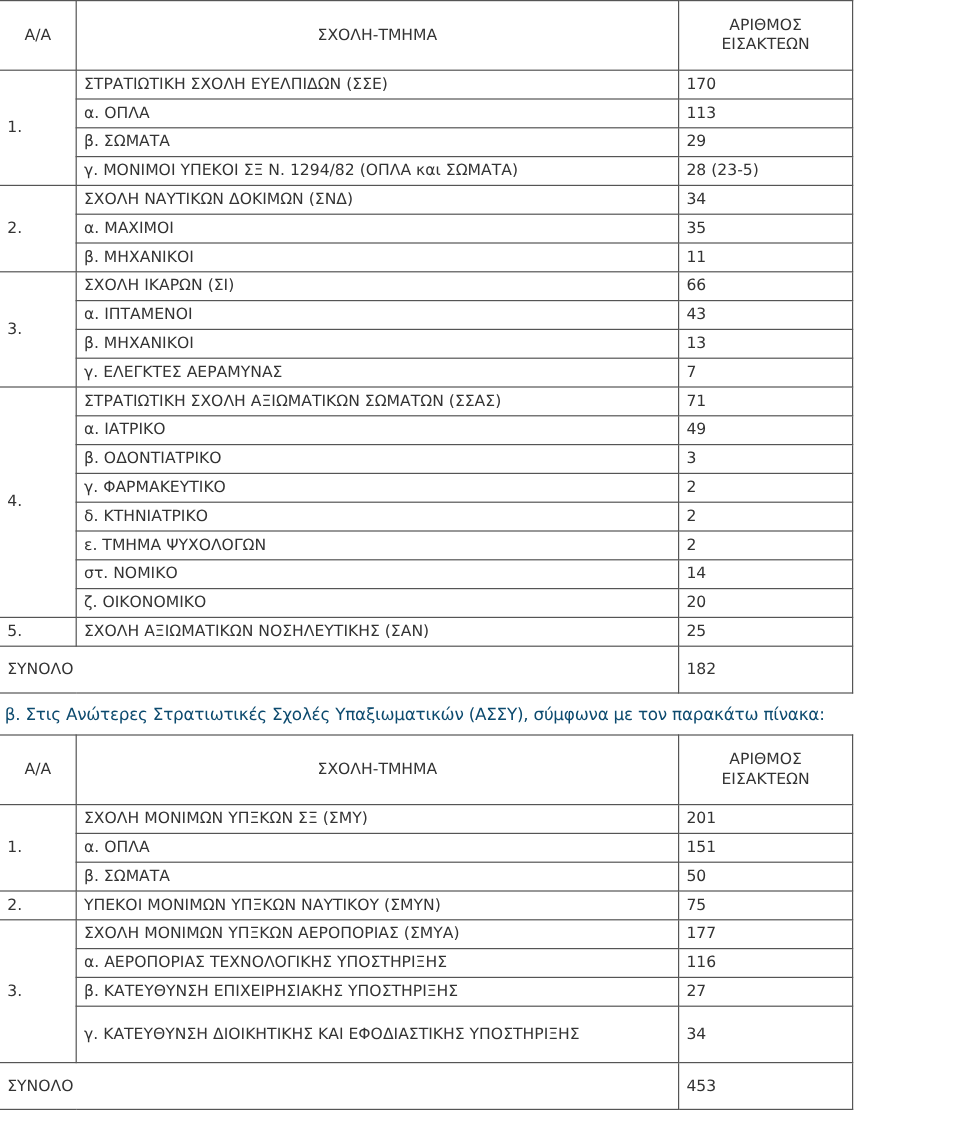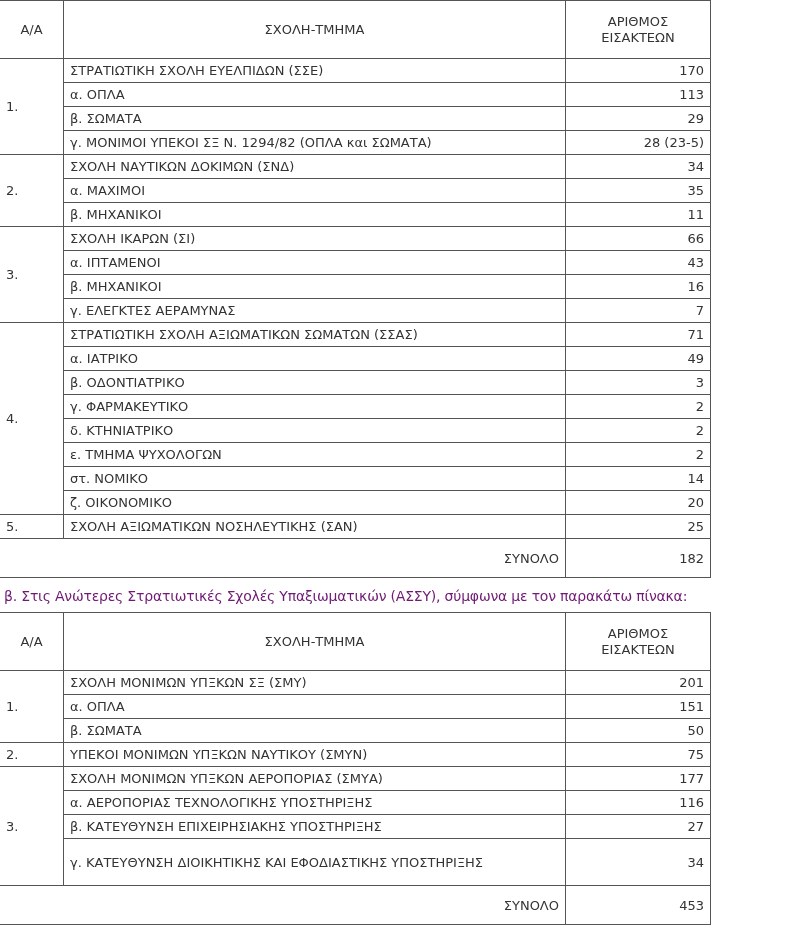--- a/index.html
+++ b/index.html
@@ -3,28 +3,28 @@
 <meta charset="utf-8">
 <style>
   html,body{margin:0;padding:0;background:#fff;}
   body{width:800px;height:952px;overflow:hidden;font-family:"DejaVu Sans","Liberation Sans",sans-serif;color:#333;font-size:13px;}
   table{border-collapse:collapse;width:712px;margin-left:-1px;table-layout:fixed;}
   td,th{border:1.5px solid #555;padding:0 6px;font-weight:normal;}
   col.c1{width:64px;}
   col.c3{width:145px;}
   th{text-align:center;line-height:16px;}
   .hdr th{height:57px;}
-  .num{text-align:right;}
+  .num{text-align:left;}
   .aa{text-align:left;padding-left:6px;}
   tr.r td{height:23px;}
   tr.tall td{height:46px;}
   tr.total td{height:38px;}
-  .caption{height:34px;line-height:36px;padding-left:4px;font-size:14px;letter-spacing:-0.2px;color:#701a75;}
+  .caption{height:34px;line-height:36px;padding-left:4px;font-size:14px;letter-spacing:-0.2px;color:#0c4a6e;}
   #t1{margin-top:0;}
-  .tl{text-align:right;}
+  .tl{text-align:left;}
 </style>
 </head>
 <body>
 
 <table id="t1">
   <colgroup>
       <col class="c1">
       <col class="c2">
       <col class="c3">
     </colgroup>
@@ -70,21 +70,21 @@
         <td class="aa" rowspan="4">3.</td>
         <td>ΣΧΟΛΗ ΙΚΑΡΩΝ (ΣΙ)</td>
         <td class="num">66</td>
       </tr>
       <tr class="r">
         <td>α. ΙΠΤΑΜΕΝΟΙ</td>
         <td class="num">43</td>
       </tr>
       <tr class="r">
         <td>β. ΜΗΧΑΝΙΚΟΙ</td>
-        <td class="num">16</td>
+        <td class="num">13</td>
       </tr>
       <tr class="r">
         <td>γ. ΕΛΕΓΚΤΕΣ ΑΕΡΑΜΥΝΑΣ</td>
         <td class="num">7</td>
       </tr>
       <tr class="r">
         <td class="aa" rowspan="8">4.</td>
         <td>ΣΤΡΑΤΙΩΤΙΚΗ ΣΧΟΛΗ ΑΞΙΩΜΑΤΙΚΩΝ ΣΩΜΑΤΩΝ (ΣΣΑΣ)</td>
         <td class="num">71</td>
       </tr>

